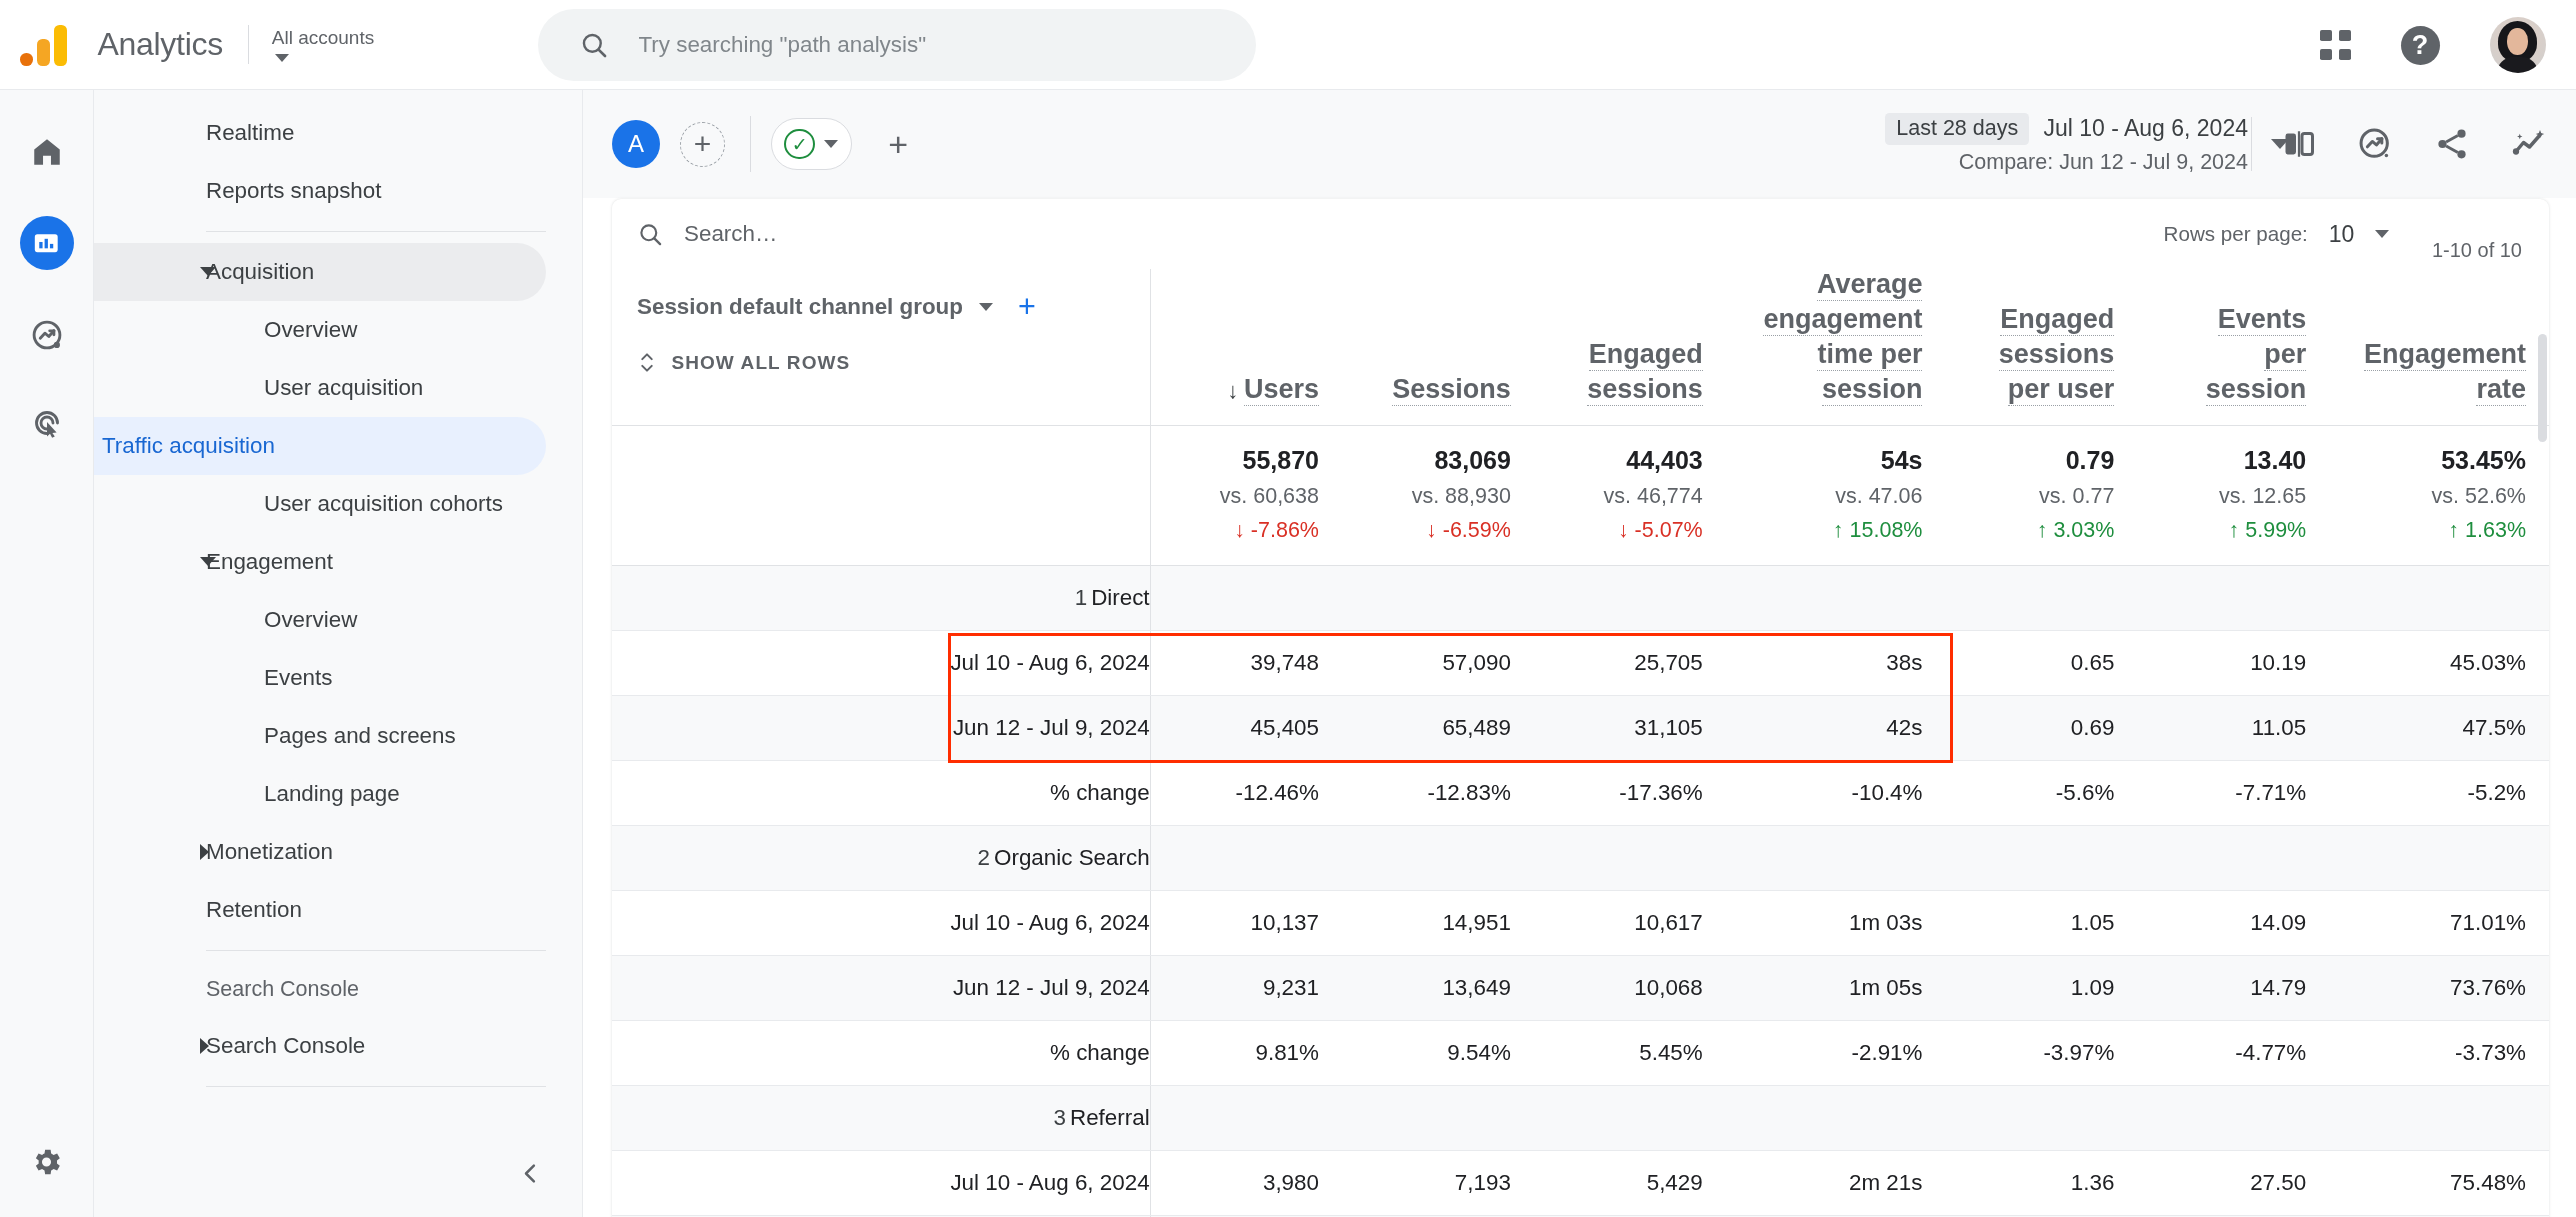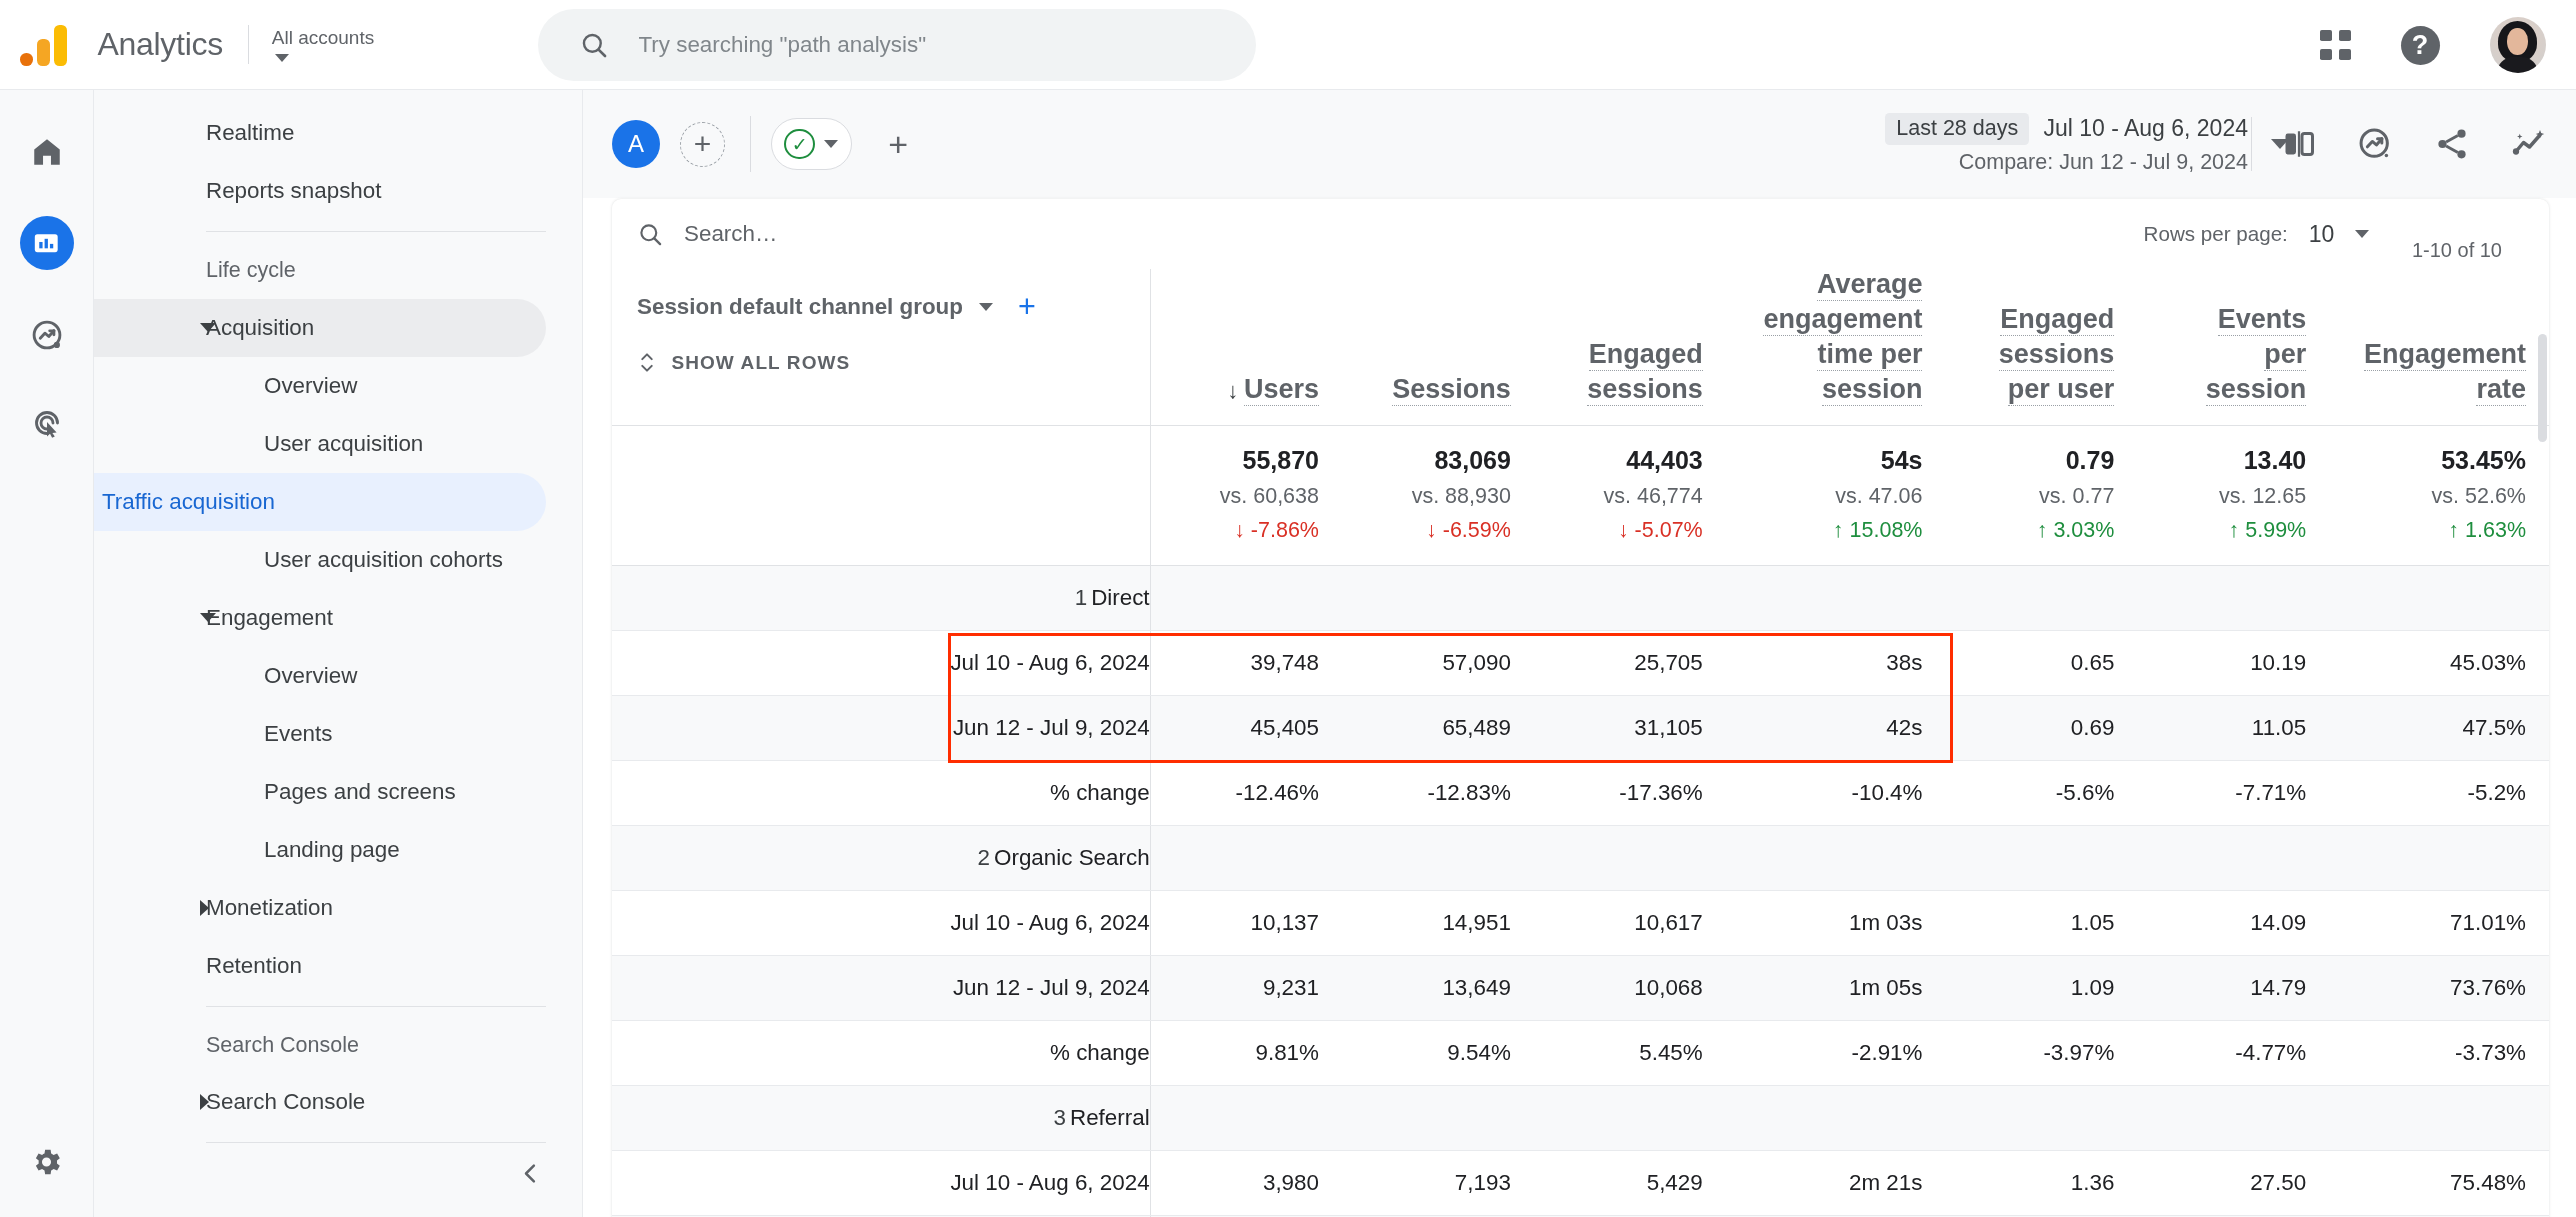--- a/index.html
+++ b/index.html
@@ -128,21 +128,21 @@
 
   
   .card {
     position: absolute; left: 612px; top: 199px; width: 1937px; height: 1023px;
     background: #fff; border-radius: 9px 9px 0 0; box-shadow: 0 0.9px 2.7px rgba(60,64,67,.18);
     overflow: hidden;
   }
   .card-top { height: 70px; display: flex; align-items: center; position: relative; padding-left: 25px; }
   .tbl-search { display: flex; align-items: center; gap: 20px; }
   .tbl-search-txt { font-size: 22.4px; color: #5f6368; }
-  .rows-ctl { position: absolute; right: 47px; display: flex; align-items: center; gap: 21px; }
+  .rows-ctl { position: absolute; right: 27px; display: flex; align-items: center; gap: 21px; }
   .rpp-label { font-size: 20.6px; color: #5f6368; }
   .rpp-val { font-size: 23px; color: #3c4043; }
   .rng-label { font-size: 20px; color: #5f6368; margin-left: 21.5px; margin-top: 33px; }
 
   table { border-collapse: collapse; width: 100%; table-layout: fixed; }
   th, td { padding: 0; }
   .col-dim { width: 502px; }
   .col-m { width: 179px; }
   .col-m-wide { width: 205px; }
 
@@ -265,21 +265,20 @@
 
 <div class="nav">
   <div class="nav-item nav-top">
     <span>Realtime</span>
   </div>
   <div class="nav-item nav-top">
     <span>Reports snapshot</span>
   </div>
   <div class="nav-divider"></div>
 
-  <div class="nav-section-title">Life cycle</div>
 
   <div class="nav-row-wrap">
     <div class="nav-item nav-l1 nav-group">
       <span class="nav-arrow arrow-down"></span>
       <span>Acquisition</span>
     </div>
   </div>
   <div class="nav-item nav-l2">
     <span>Overview</span>
   </div>

